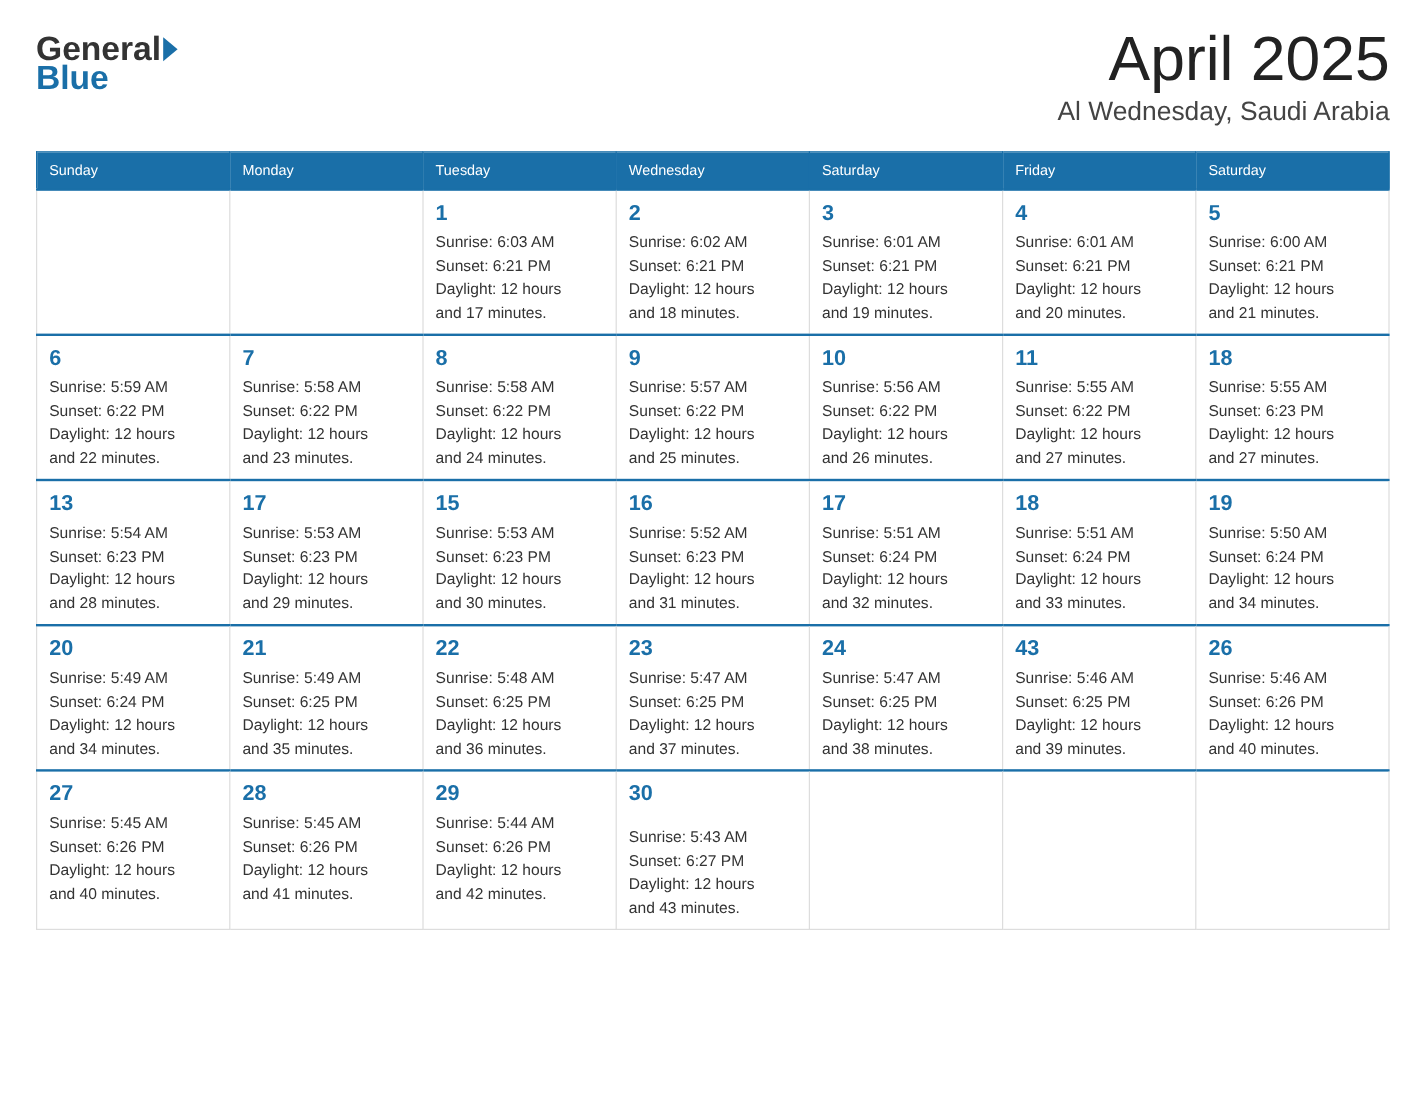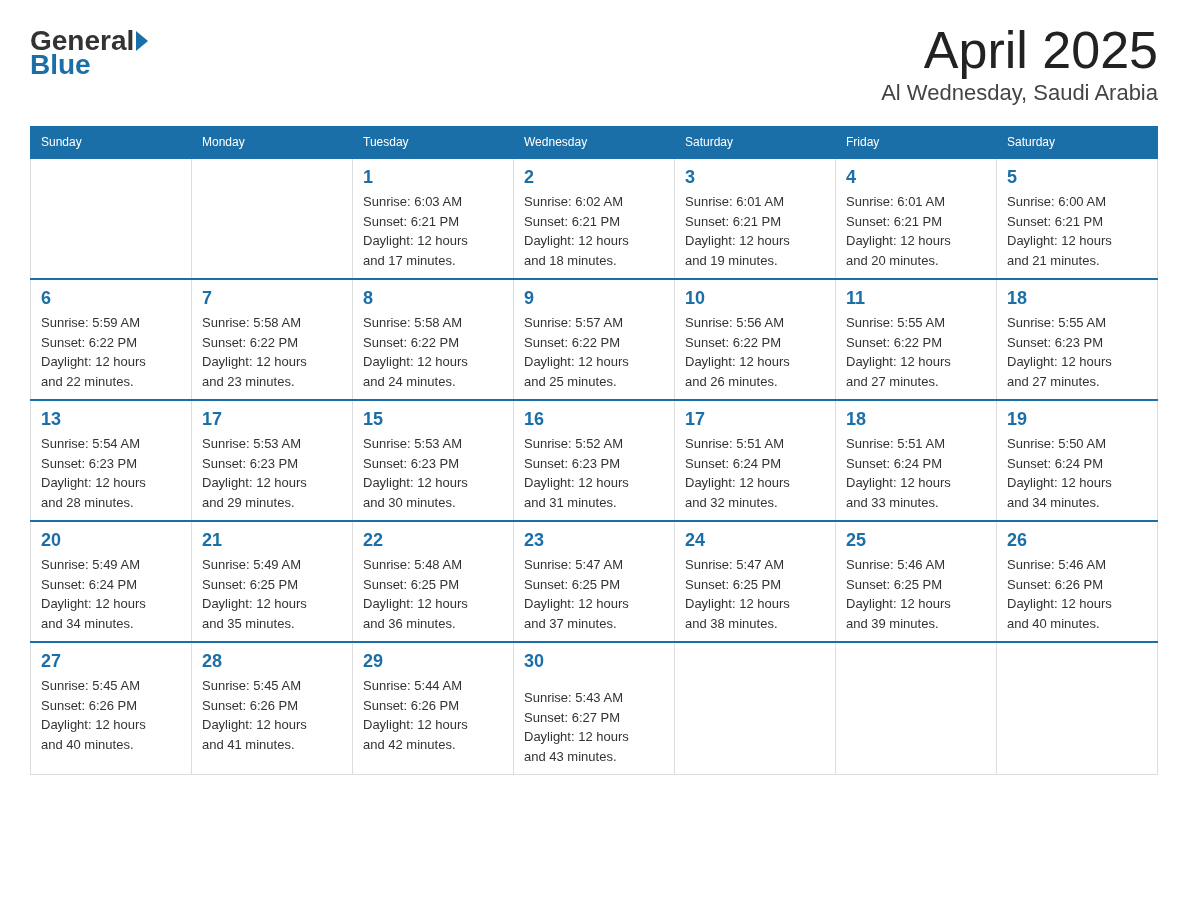--- a/index.html
+++ b/index.html
@@ -298,21 +298,21 @@
 and 37 minutes.</div>
         </td>
         <td>
           <span class="day-number">24</span>
           <div class="day-info" style="white-space: pre-line;">Sunrise: 5:47 AM
 Sunset: 6:25 PM
 Daylight: 12 hours
 and 38 minutes.</div>
         </td>
         <td>
-          <span class="day-number">25</span>
+          <span class="day-number">43</span>
           <div class="day-info" style="white-space: pre-line;">Sunrise: 5:46 AM
 Sunset: 6:25 PM
 Daylight: 12 hours
 and 39 minutes.</div>
         </td>
         <td>
           <span class="day-number">26</span>
           <div class="day-info" style="white-space: pre-line;">Sunrise: 5:46 AM
 Sunset: 6:26 PM
 Daylight: 12 hours

